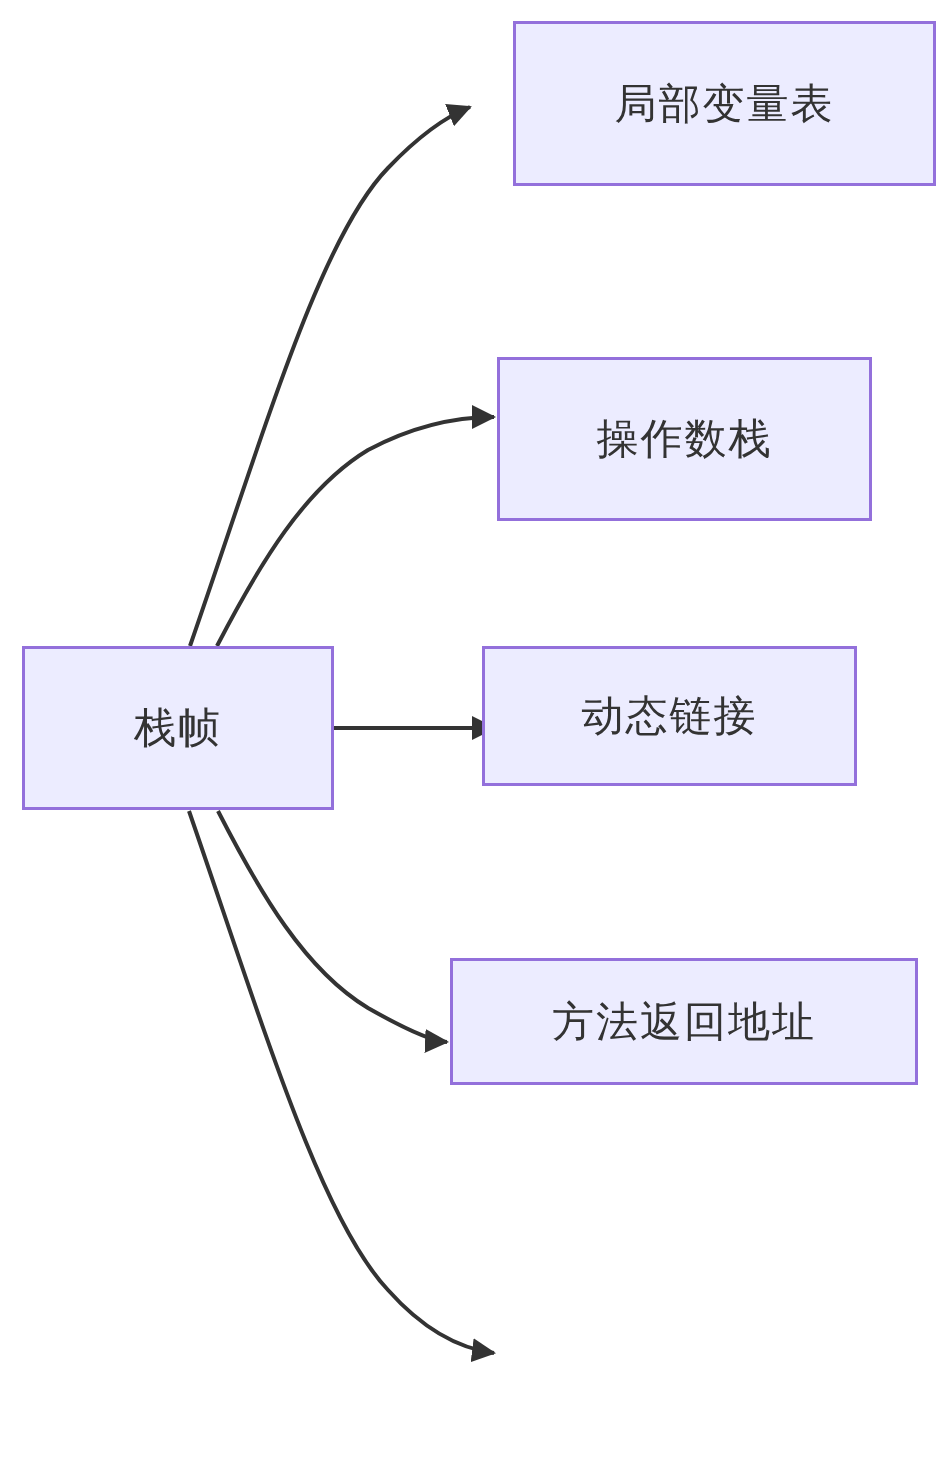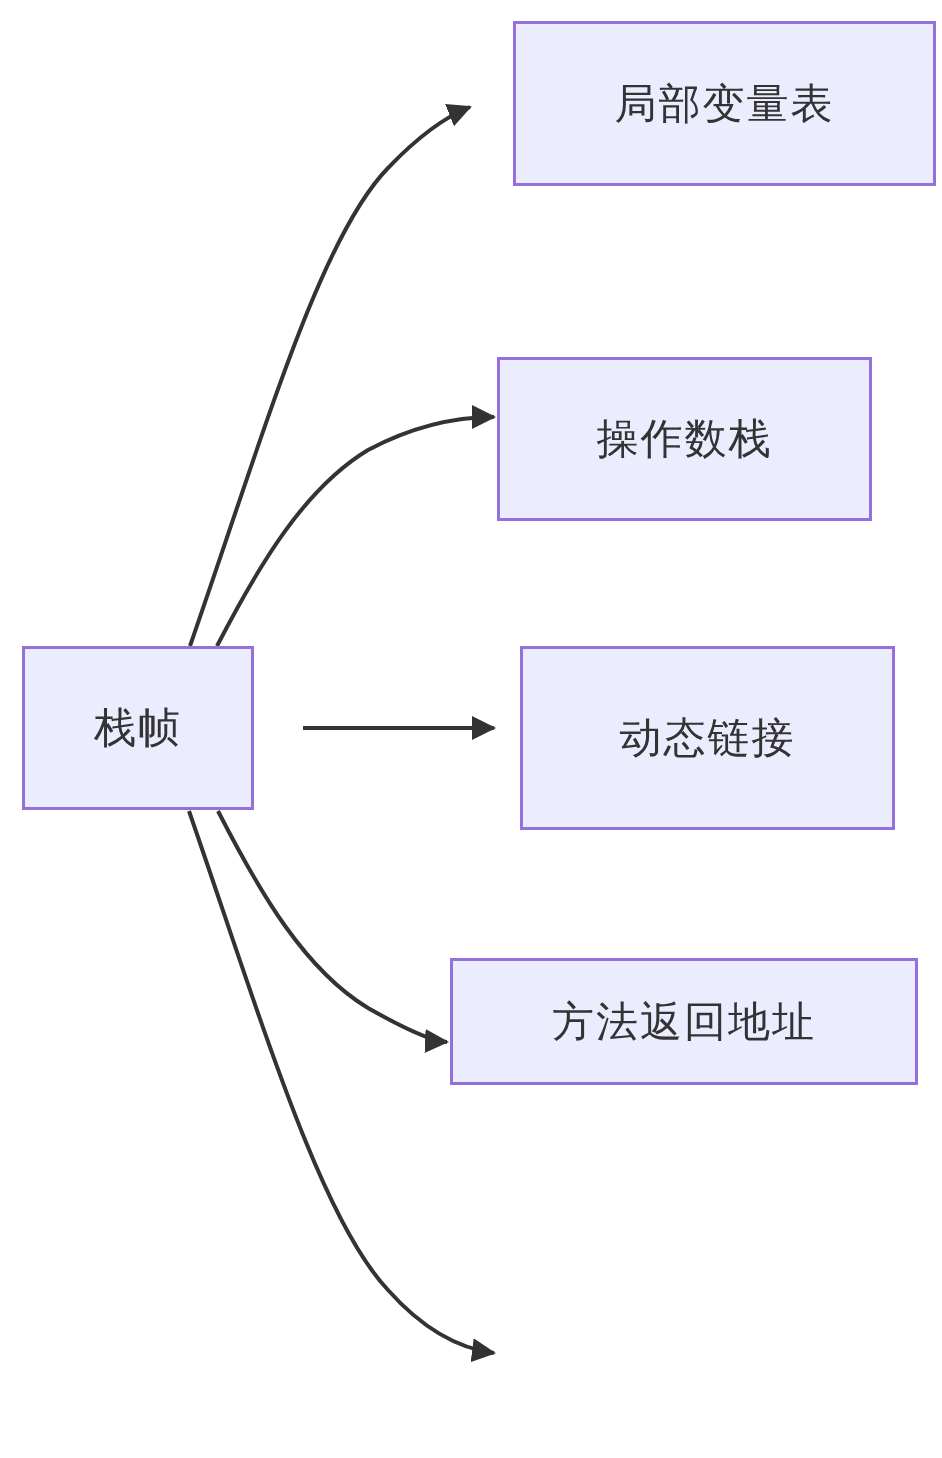--- a/index.html
+++ b/index.html
@@ -40,24 +40,24 @@
     align-items: center;
     justify-content: center;
     background: var(--node-fill);
     border: 3px solid var(--node-border);
     color: var(--text);
     font-size: 42px;
     letter-spacing: 2px;
     text-align: center;
     white-space: nowrap;
   }
-  .node-root        { left: 22px;  top: 646px;  width: 232px; height: 164px; align-items: center; }
+  .node-root        { left: 22px;  top: 646px;  width: 312px; height: 164px; align-items: center; }
   .node-local-vars  { left: 473px; top: 21px;   width: 423px; height: 165px; margin-left: 40px; }
   .node-operand     { left: 497px; top: 334px;  width: 375px; height: 164px; margin-top: 23px; }
-  .node-dynamic     { left: 520px; top: 646px;  width: 375px; height: 184px; }
+  .node-dynamic     { left: 482px; top: 646px;  width: 375px; height: 140px; }
   .node-return-addr { left: 450px; top: 958px;  width: 468px; height: 127px; }
   .node-extra       { left: 497px; top: 1272px; width: 375px; height: 164px; }
 </style>
 </head>
 <body>
 
 <div class="canvas">
 
   <svg class="edges-layer" width="942" height="1458" viewBox="0 0 942 1458" xmlns="http://www.w3.org/2000/svg">
     <defs>

